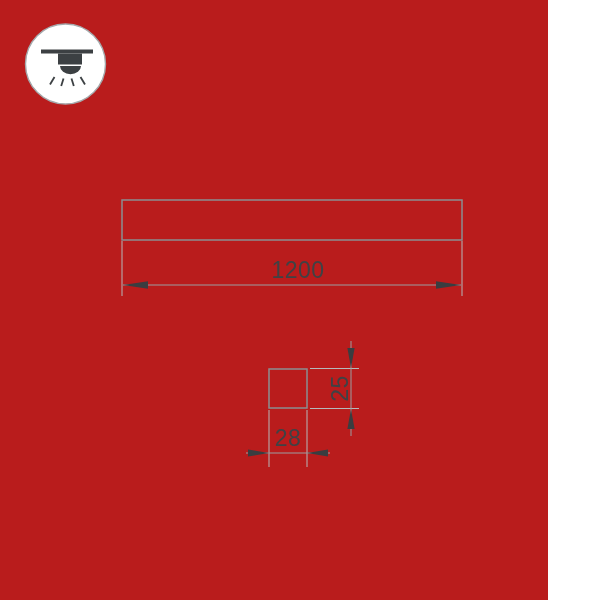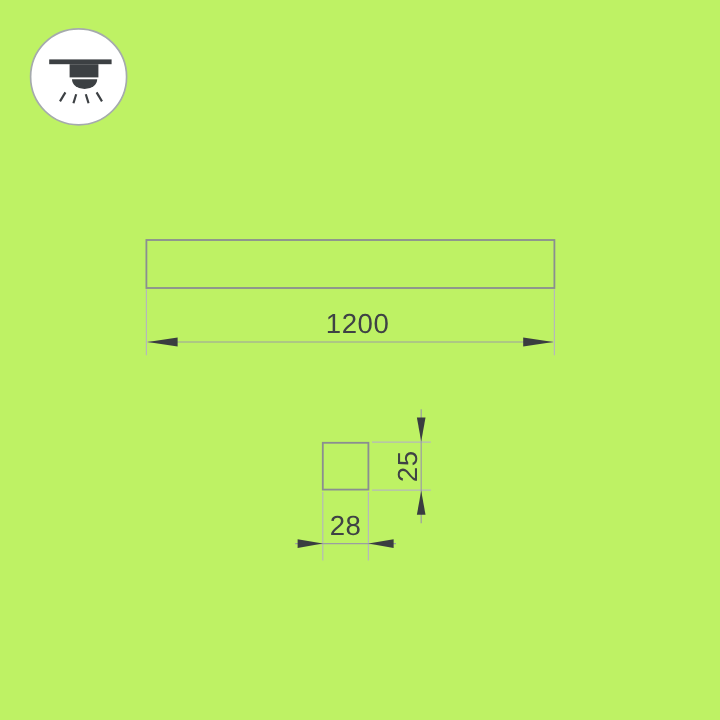--- a/index.html
+++ b/index.html
@@ -6,23 +6,23 @@
     margin: 0;
     padding: 0;
     background: #ffffff;
     width: 600px;
     height: 600px;
     overflow: hidden;
     font-family: "Liberation Sans", sans-serif;
   }
   .canvas {
     position: relative;
-    width: 600px;
+    width: 548px;
     height: 600px;
-    background: #bef264;
+    background: #b91c1c;
   }
   svg { display: block; }
 
   .icon-ring   { fill: #ffffff; stroke-width: 1.4; }
   .icon-rays line { stroke-width: 1.8; stroke-linecap: butt; }
 
   .view-outline rect { fill: none; stroke-width: 1.5; }
 
   .ext-lines line { stroke-width: 1; }
   .dim-line  line { stroke-width: 1; }

